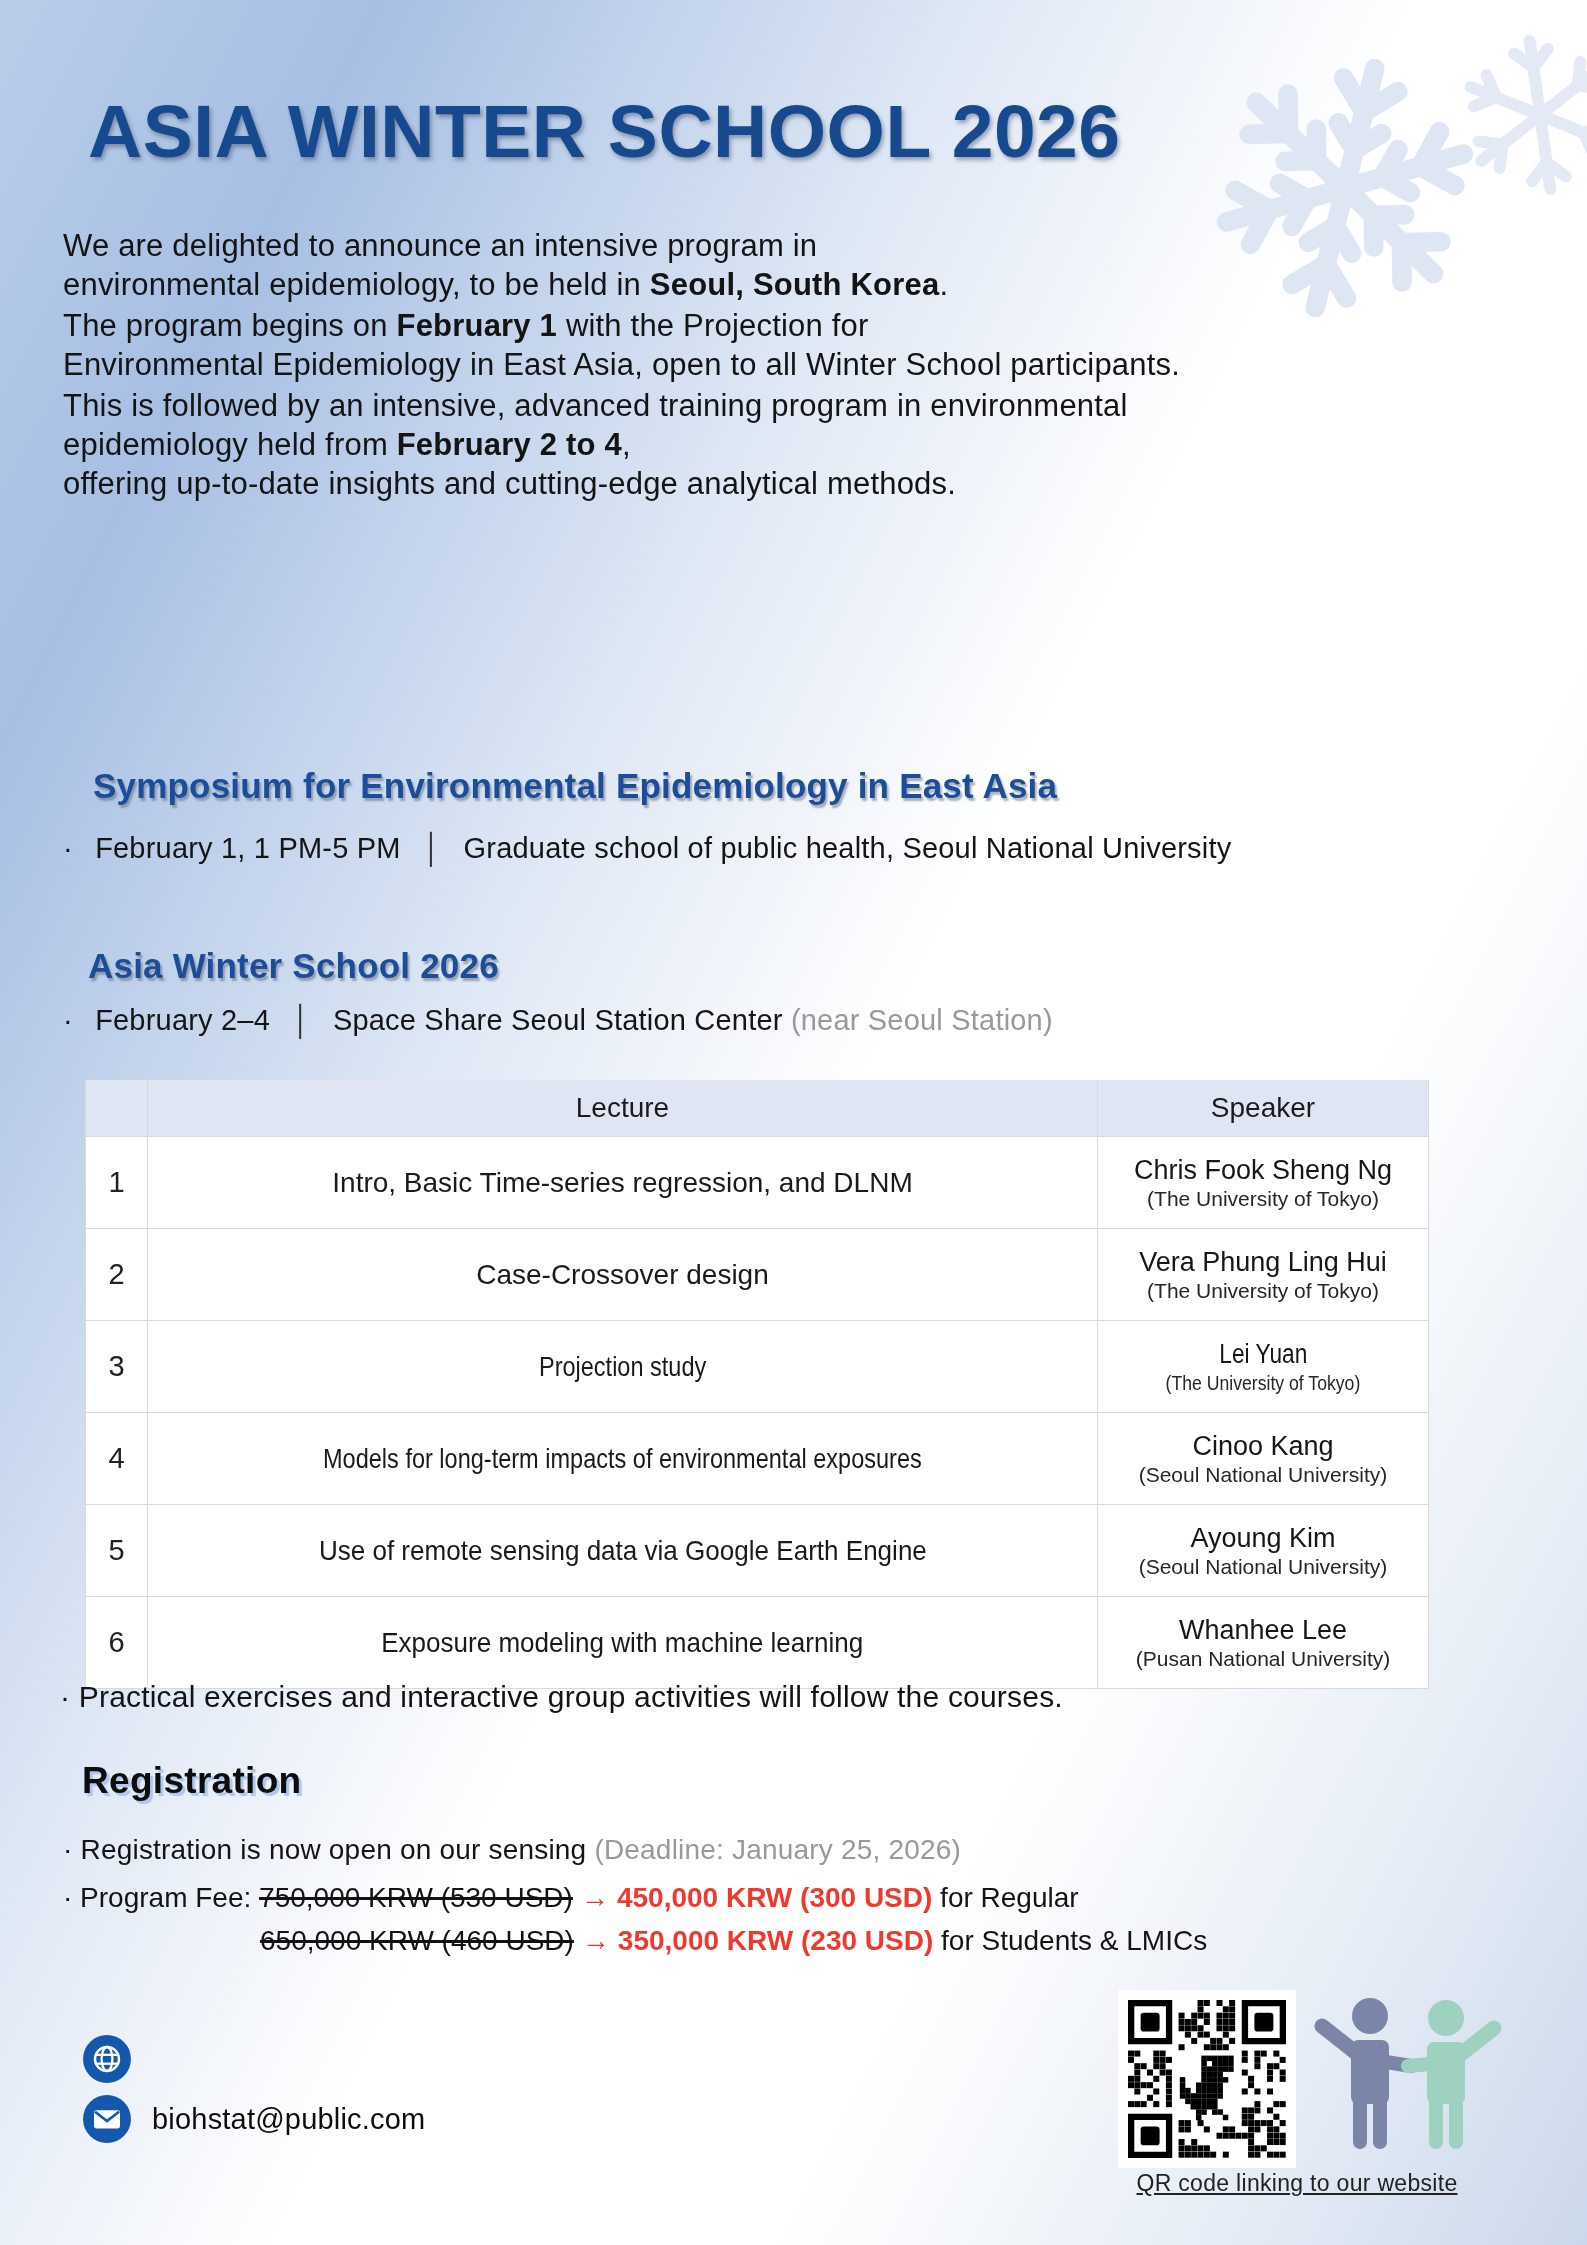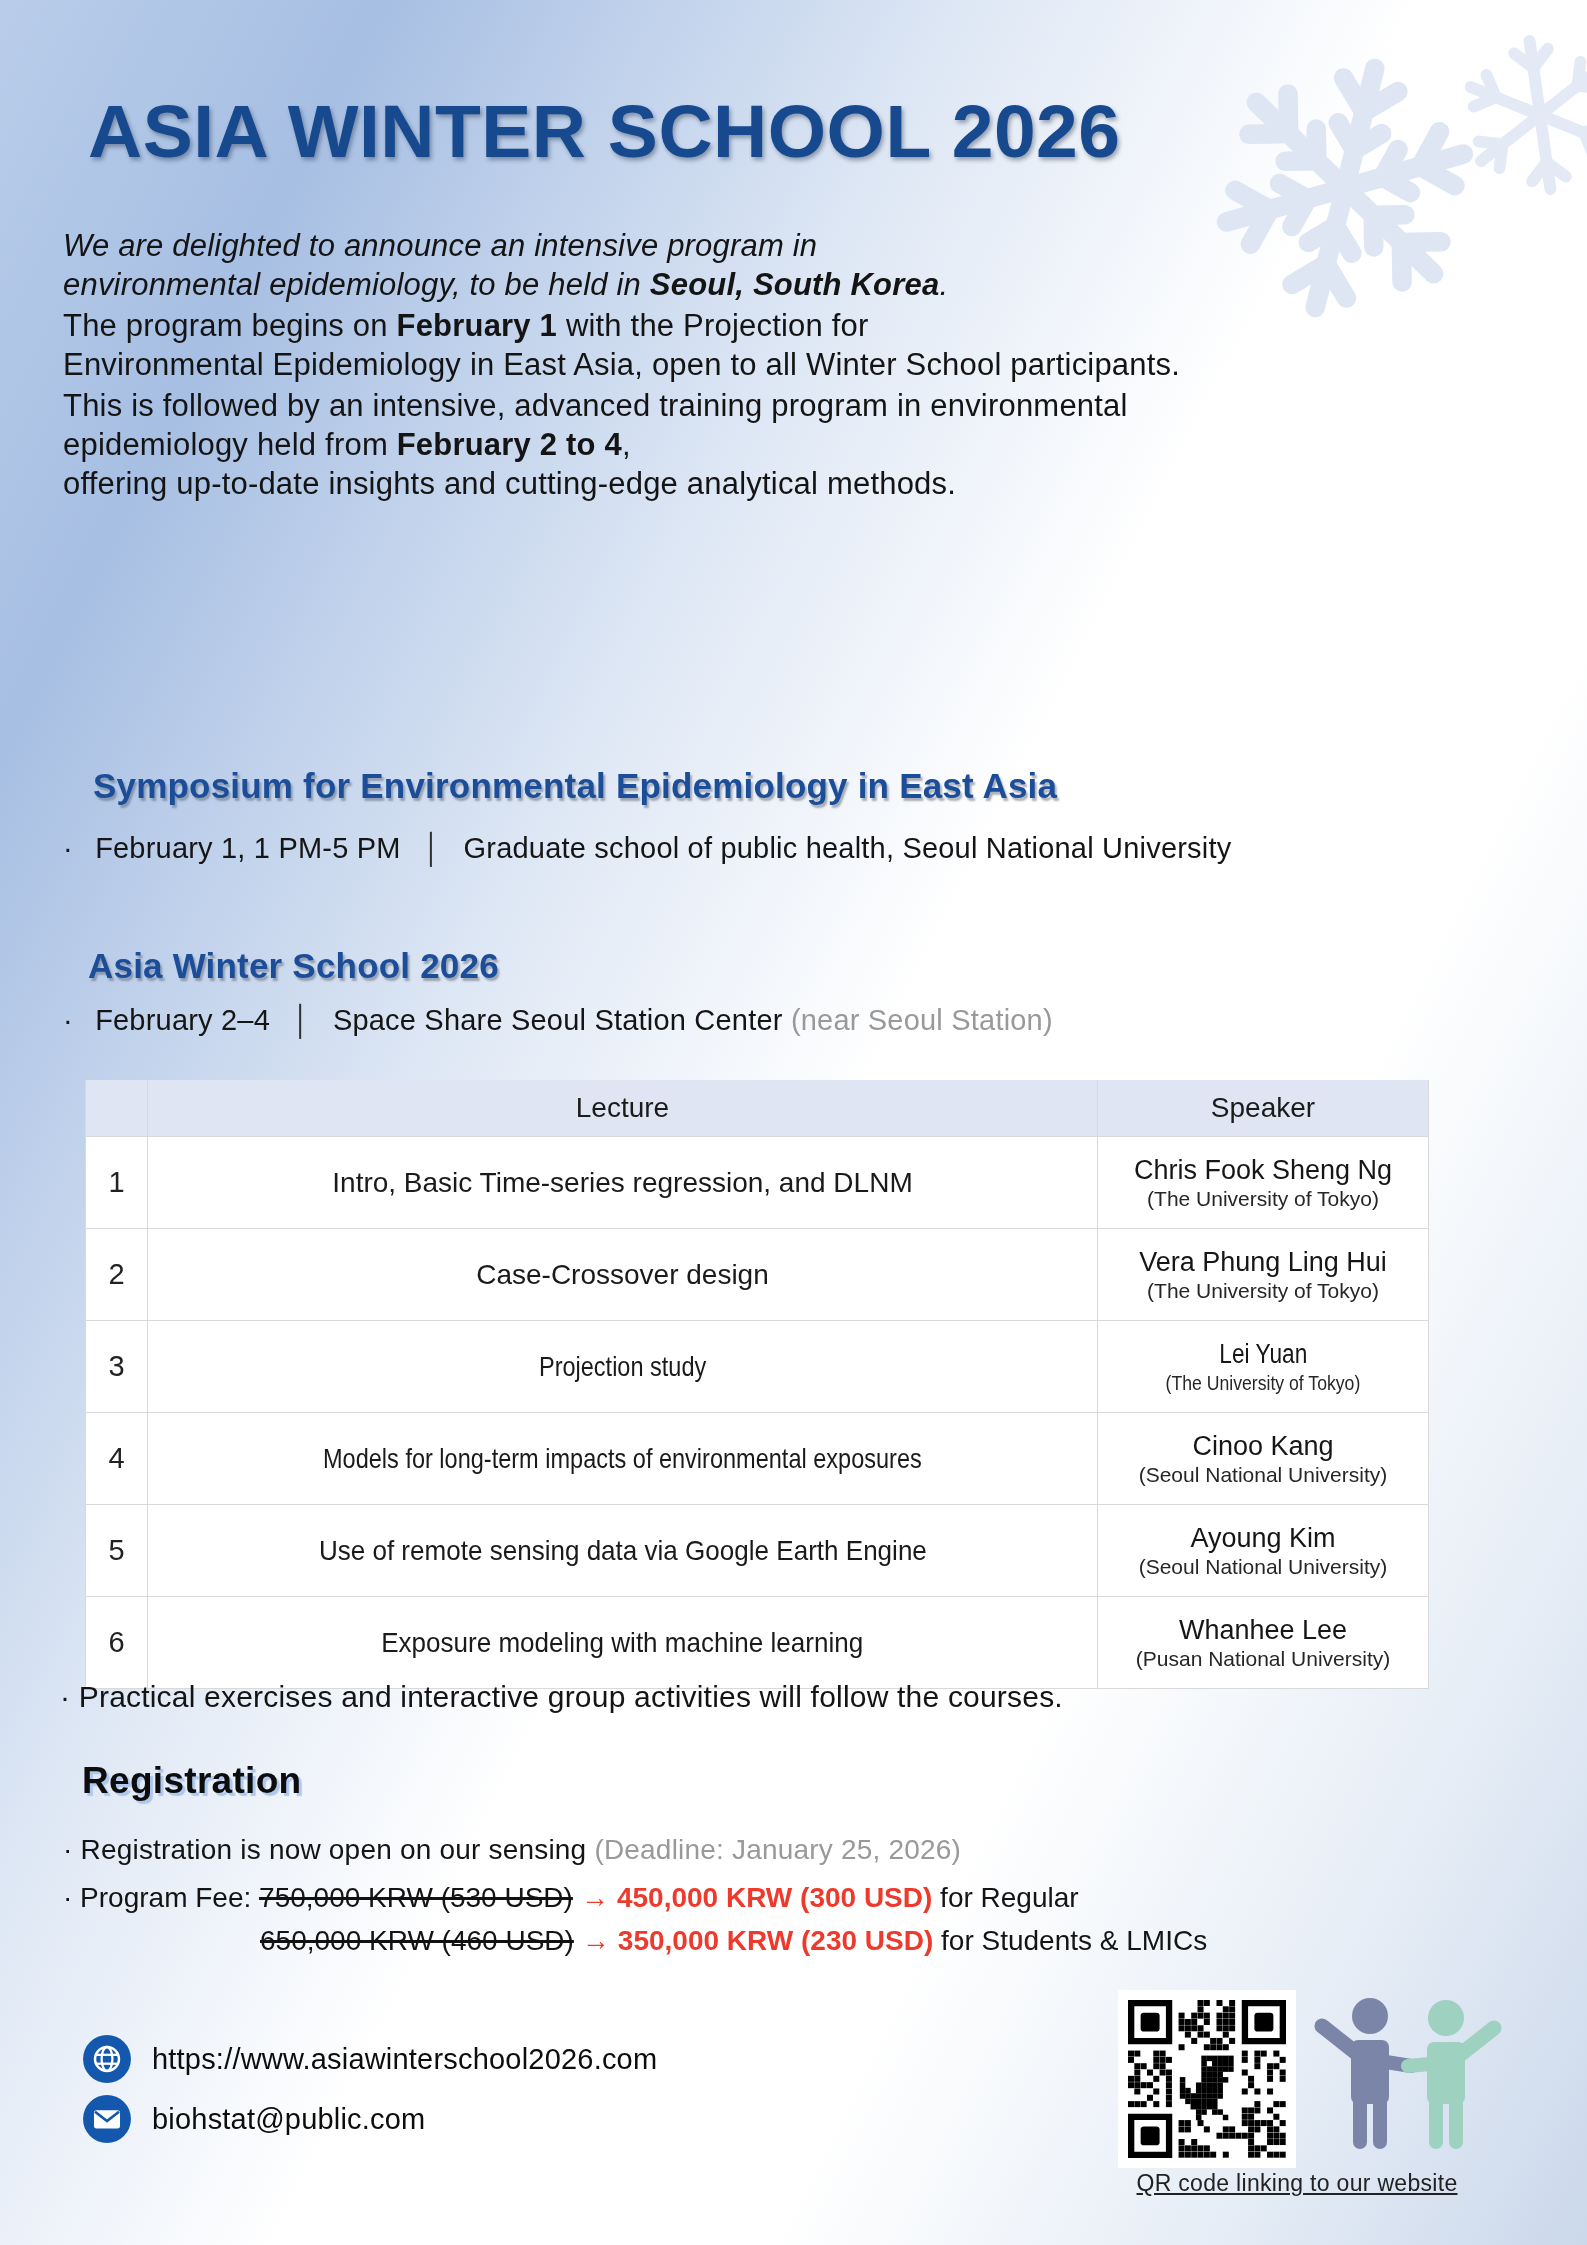--- a/index.html
+++ b/index.html
@@ -122,21 +122,21 @@
         </g>
       <g transform="rotate(300 50 50)">
           <line x1="50" y1="50" x2="50" y2="6"></line>
           <path d="M50 22 L40 12 M50 22 L60 12"></path>
         </g>
     </g>
   </svg>
 
   <div class="title">ASIA WINTER SCHOOL 2026</div>
 
-  <div class="para" style="top:226px;font-style:italic;">
+  <div class="para" style="top:226px;">
     <div><span>We are delighted to announce an intensive program in</span></div>
     <div><span>environmental epidemiology, to be held in </span><b>Seoul, South Korea</b><span>.</span></div>
   </div>
   <div class="para" style="top:306px;">
     <div><span>The program begins on </span><b>February 1</b><span> with the Projection for</span></div>
     <div><span>Environmental Epidemiology in East Asia, open to all Winter School participants.</span></div>
   </div>
   <div class="para" style="top:386px;">
     <div><span>This is followed by an intensive, advanced training program in environmental</span></div>
     <div><span>epidemiology held from </span><b>February 2 to 4</b><span>,</span></div>
@@ -241,21 +241,20 @@
   </div>
 
   <div class="contact-row" style="top:2034px;">
     <svg width="50" height="50" viewBox="0 0 48 48">
       <circle cx="24" cy="24" r="23" fill="#1358ad"></circle>
       <circle cx="24" cy="24" r="11.5" stroke="#fff" stroke-width="2.4" fill="none"></circle>
       <ellipse cx="24" cy="24" rx="5.2" ry="11.5" stroke="#fff" stroke-width="2.2" fill="none"></ellipse>
       <line x1="13" y1="20" x2="35" y2="20" stroke="#fff" stroke-width="2.2"></line>
       <line x1="13" y1="28.5" x2="35" y2="28.5" stroke="#fff" stroke-width="2.2"></line>
     </svg>
-    <span class="contact-text">https://www.asiawinterschool2026.com</span>
   </div>
   <div class="contact-row" style="top:2094px;">
     <svg width="50" height="50" viewBox="0 0 48 48">
       <circle cx="24" cy="24" r="23" fill="#1358ad"></circle>
       <rect x="11.5" y="15.5" width="25" height="17.5" rx="2.5" fill="#fff"></rect>
       <path d="M12.5 17 L24 26 L35.5 17" stroke="#1358ad" stroke-width="2.6" fill="none"></path>
     </svg>
     <span class="contact-text">biohstat@public.com</span>
   </div>
 

